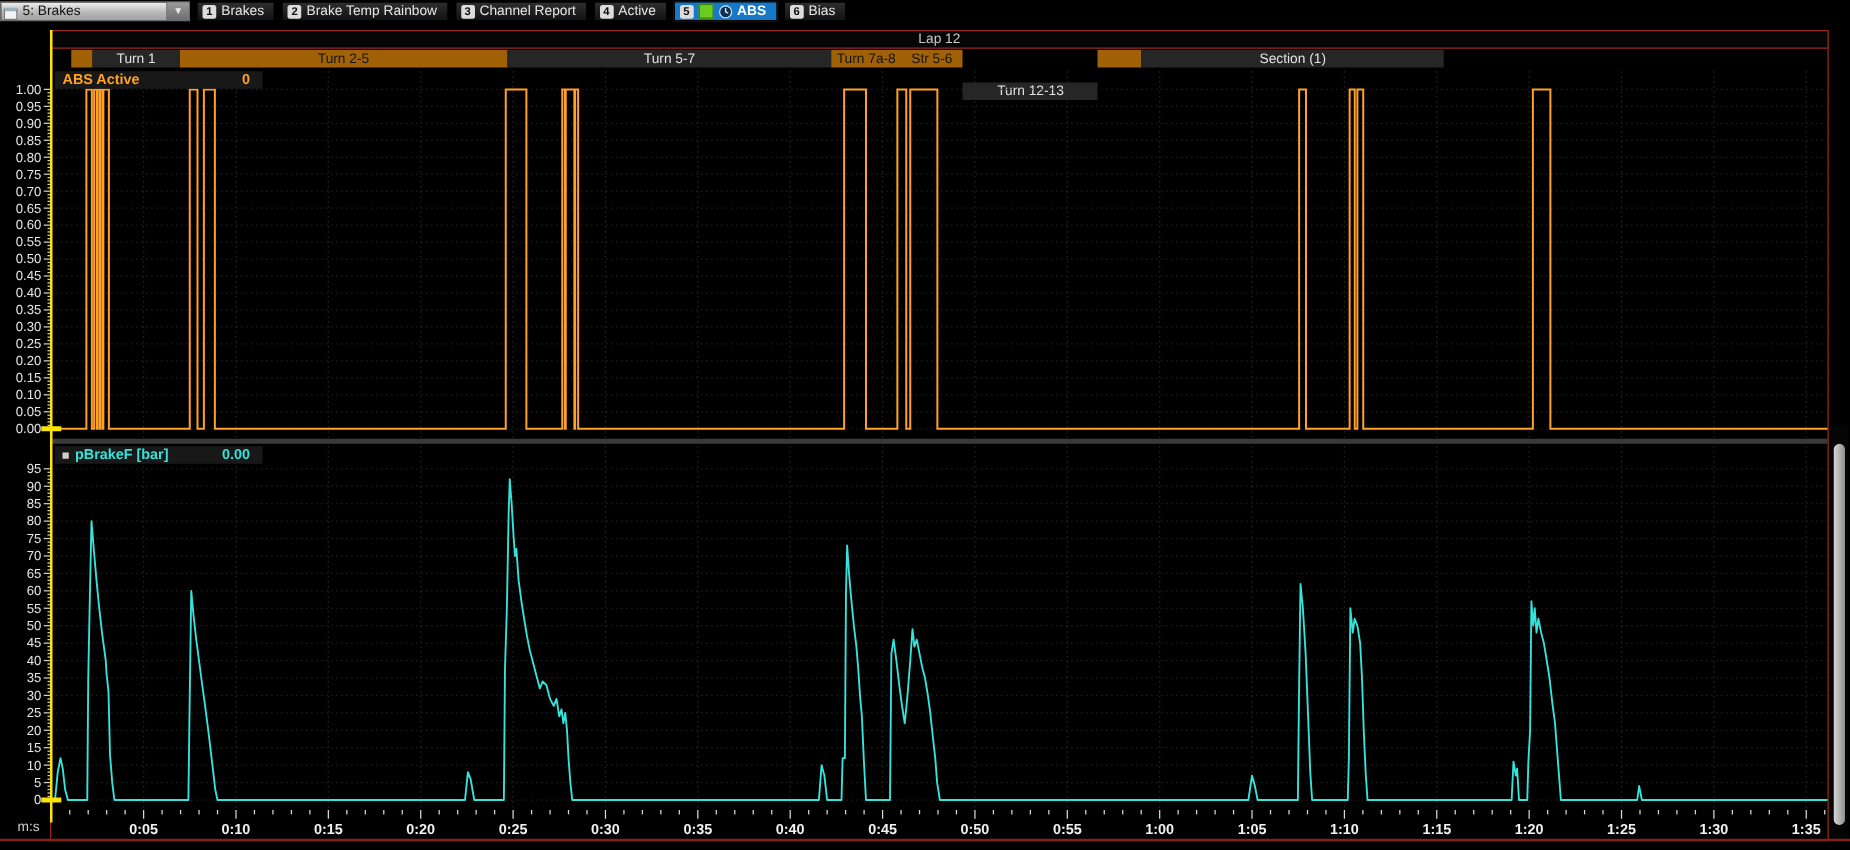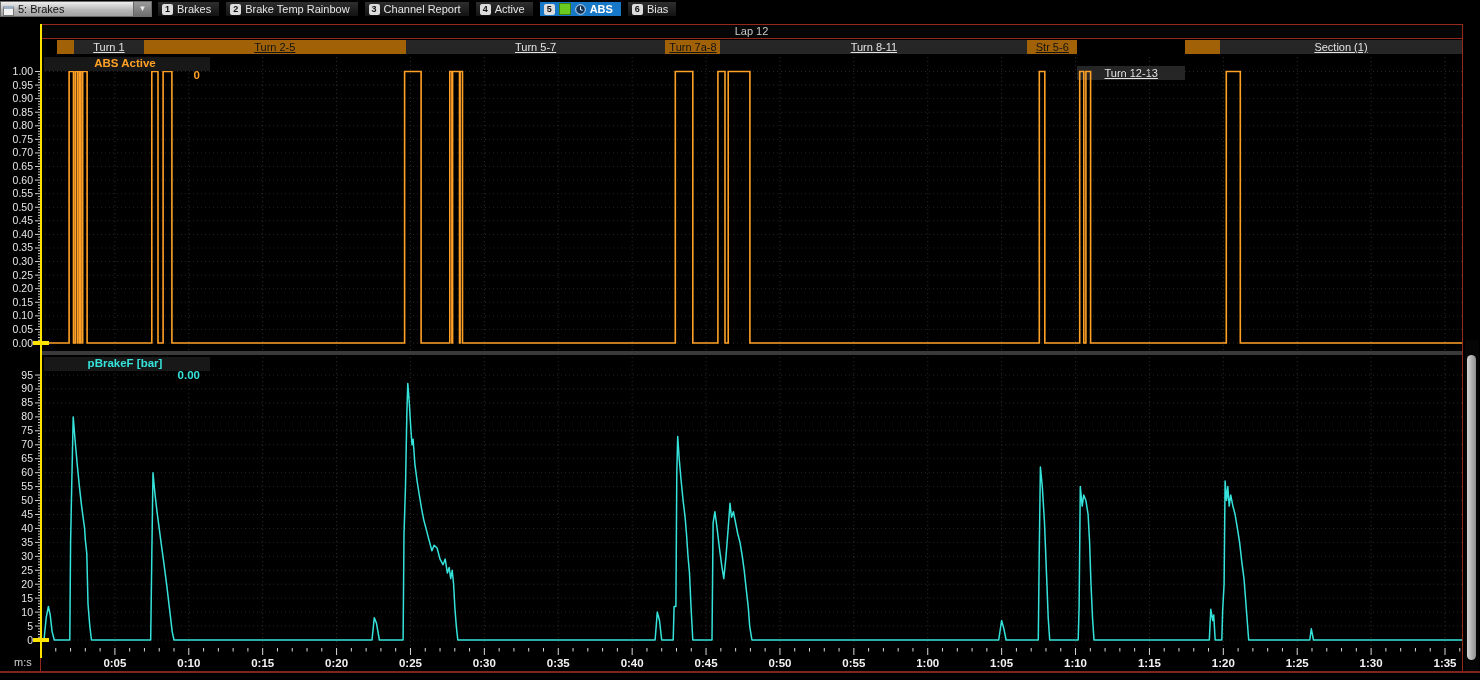--- a/index.html
+++ b/index.html
@@ -27,28 +27,28 @@
   .tab .greensq{display:inline-block;width:10px;height:10px;background:#6CCB1F;border:1px solid #3f7f10;}
   .tab .clock{display:inline-block;width:11px;height:11px;}
 
   
   #frame{position:absolute;left:40px;top:24px;width:1423px;height:649px;
          border:1px solid #97281E;box-sizing:border-box;background:#000;}
   #lapbar{position:absolute;left:40px;top:24px;width:1423px;height:15px;background:#060606;
          border:1px solid #97281E;box-sizing:border-box;
          color:#c9c9c9;font-size:11px;text-align:center;line-height:13px;}
   #sectionbar{position:absolute;left:41px;top:40px;width:1421px;height:14px;display:flex;}
-  .seg{height:14px;font-size:11px;line-height:14px;text-align:center;overflow:hidden;white-space:nowrap;text-decoration:underline;}
+  .seg{height:14px;font-size:11px;line-height:14px;text-align:center;overflow:hidden;white-space:nowrap;}
   .seg.light{background:#a16207;color:#141414;}
   .seg.dark{background:#262626;color:#e2e2e2;}
   .seg.none{background:#000;}
 
   
   .series-label{position:absolute;height:14px;display:flex;align-items:center;
-        background:#181818;padding:0 10px 0 6px;font-size:11.5px;font-weight:700;z-index:5;flex-direction:column;}
+        background:#181818;padding:0 10px 0 6px;font-size:11.5px;font-weight:700;z-index:5;}
   #abs-label{left:44px;top:57px;color:#FFA126;width:150px;}
   #brake-label{left:44px;top:357px;color:#35E3DB;width:150px;text-align:center;}
   .series-label .bullet{width:5px;height:5px;background:#cfcfcf;margin-right:5px;}
   .series-label .val{margin-left:auto;}
 
   #msr{position:absolute;left:14px;top:656px;width:26px;color:#cfcfcf;font-size:11px;z-index:5;}
 
   
   #vscroll-track{position:absolute;left:1465px;top:340px;width:14px;height:333px;background:#050505;}
   #vscroll-thumb{position:absolute;left:1467px;top:355px;width:9px;height:305px;border-radius:5px;
@@ -104,21 +104,20 @@
 
   <div id="frame"></div>
   <div id="lapbar">Lap 12</div>
   <div id="sectionbar">
       <div class="seg none" style="width: 1.13%;"></div>
       <div class="seg light" style="width: 1.19%;"></div>
       <div class="seg dark" style="width: 4.92%;">Turn 1</div>
       <div class="seg light" style="width: 18.43%;">Turn 2-5</div>
       <div class="seg dark" style="width: 18.28%;">Turn 5-7</div>
       <div class="seg light" style="width: 3.87%;">Turn 7a-8</div>
-      <div class="seg dark" style="width: 21.59%;">Turn 8-11</div>
       <div class="seg light" style="width: 3.52%;">Str 5-6</div>
       <div class="seg dark" style="width: 7.59%; margin-top: 26px;">Turn 12-13</div>
       <div class="seg light" style="width: 2.46%;"></div>
       <div class="seg dark" style="width: 17.02%;">Section (1)</div>
     </div>
 
   <div id="abs-label" class="series-label">
     <span>ABS Active</span>
     <span class="val">0</span>
   </div>

